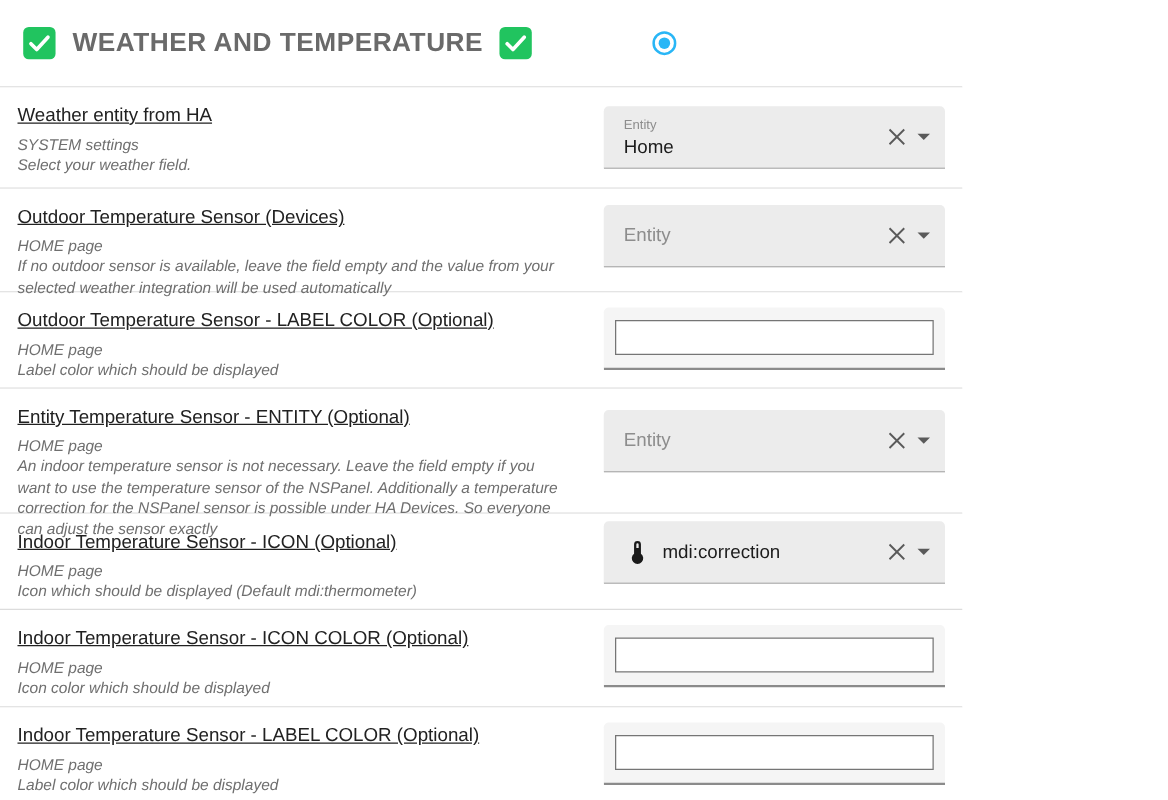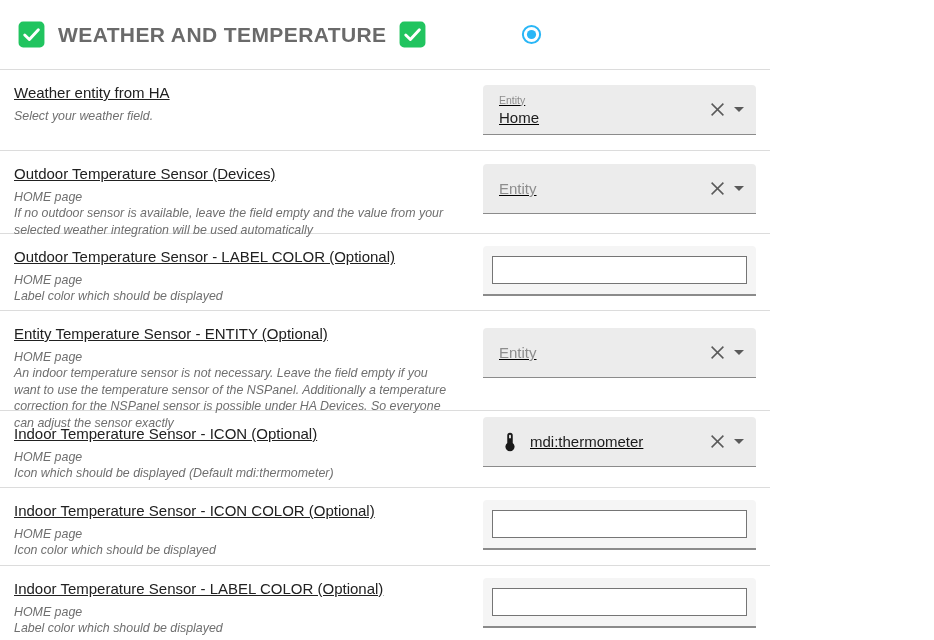--- a/index.html
+++ b/index.html
@@ -69,21 +69,20 @@
   .select {
     position: relative;
     height: 50px;
     background: #ececec;
     border-bottom: 1px solid #8b8b8b;
     border-radius: 4px 4px 0 0;
     display: flex;
     align-items: center;
     padding: 0 52px 0 16px;
     cursor: pointer;
-    text-decoration: underline;
   }
   .sel-col { display: flex; flex-direction: column; justify-content: center; }
   .sel-label { font-size: 10.5px; color: #8d8d8d; margin-bottom: 3px; }
   .sel-value { font-size: 15px; color: #1c1c1c; }
   .sel-placeholder { font-size: 15px; color: #8d8d8d; }
   .sel-icons {
     position: absolute;
     right: 12px; top: 0; bottom: 0;
     display: flex;
     align-items: center;
@@ -139,20 +138,21 @@
       <svg width="21" height="21" viewBox="0 0 21 21">
         <circle cx="10.5" cy="10.5" r="8.6" fill="none" stroke="#29b6f6" stroke-width="2"></circle>
         <circle cx="10.5" cy="10.5" r="4.6" fill="#29b6f6"></circle>
       </svg>
     </span>
   </div>
 
   <div class="row" style="height:81px">
     <div class="row-left">
       <div class="row-title">Weather entity from HA</div>
+      <div class="row-sub">SYSTEM settings</div>
       <div class="row-desc">Select your weather field.</div>
     </div>
     <div class="row-right" style="padding-top:15px">
       <div class="select">
         <div class="sel-col">
           <span class="sel-label">Entity</span>
           <span class="sel-value">Home</span>
         </div>
         <div class="sel-icons">
           <svg class="x-icon" width="15" height="15" viewBox="0 0 14 14">
@@ -219,21 +219,21 @@
     <div class="row-left">
       <div class="row-title">Indoor Temperature Sensor - ICON (Optional)</div>
       <div class="row-sub">HOME page</div>
       <div class="row-desc">Icon which should be displayed (Default mdi:thermometer)</div>
     </div>
     <div class="row-right" style="padding-top:6px">
       <div class="select">
         <svg class="sel-thermo" width="22" height="22" viewBox="0 0 24 24">
           <path d="M15 13V5a3 3 0 0 0-6 0v8a5 5 0 1 0 6 0M12 4a1 1 0 0 1 1 1v3h-2V5a1 1 0 0 1 1-1z" fill="#1a1a1a"></path>
         </svg>
-        <span class="sel-value">mdi:thermometer</span>
+        <span class="sel-value">mdi:correction</span>
         <div class="sel-icons">
           <svg class="x-icon" width="15" height="15" viewBox="0 0 14 14">
             <path d="M1.5 1.5 L12.5 12.5 M12.5 1.5 L1.5 12.5" stroke="#5a5a5a" stroke-width="1.4"></path>
           </svg>
           <span class="caret"></span>
         </div>
       </div>
     </div>
   </div>
 

